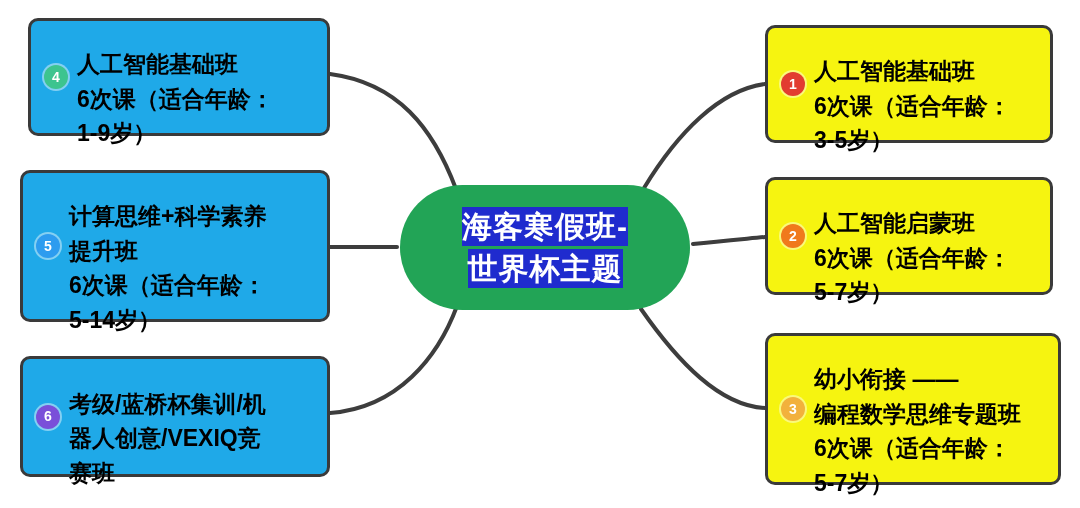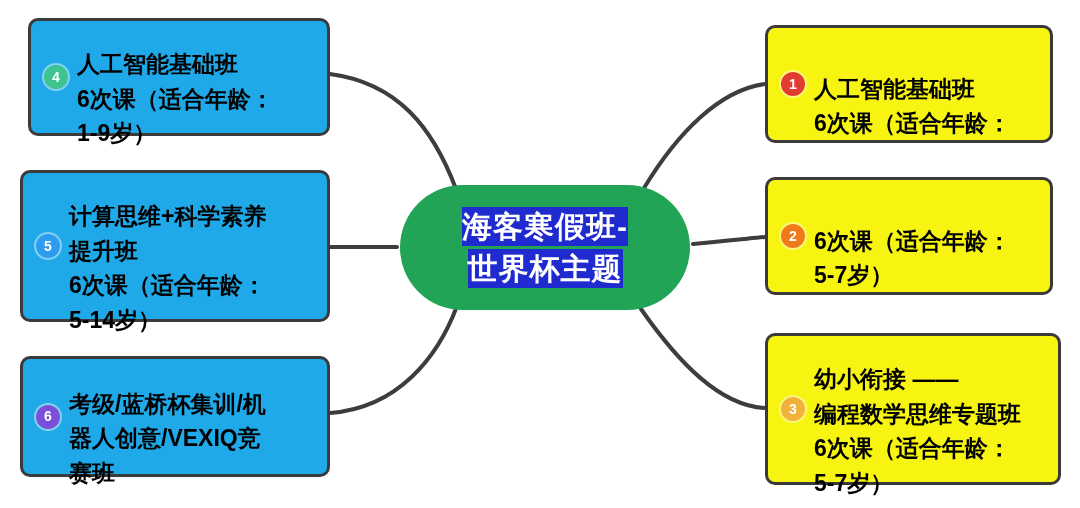--- a/index.html
+++ b/index.html
@@ -121,26 +121,28 @@
       <div>器人创意/VEXIQ竞</div>
       <div>赛班</div>
     </div>
   </div>
 
   <div class="node node-r1" style="background: rgb(246, 244, 16);">
     <span class="badge" style="background: rgb(226, 60, 48);">1</span>
     <div class="lines">
       <div>人工智能基础班</div>
       <div>6次课（适合年龄：</div>
+      <div>3-5岁）</div>
     </div>
   </div>
 
   <div class="node node-r2" style="background: rgb(246, 244, 16);">
     <span class="badge" style="background: rgb(240, 121, 28);">2</span>
     <div class="lines">
+      <div>人工智能启蒙班</div>
       <div>6次课（适合年龄：</div>
       <div>5-7岁）</div>
     </div>
   </div>
 
   <div class="node node-r3" style="background: rgb(246, 244, 16);">
     <span class="badge" style="background: rgb(242, 177, 60);">3</span>
     <div class="lines">
       <div>幼小衔接 ——</div>
       <div>编程数学思维专题班</div>

